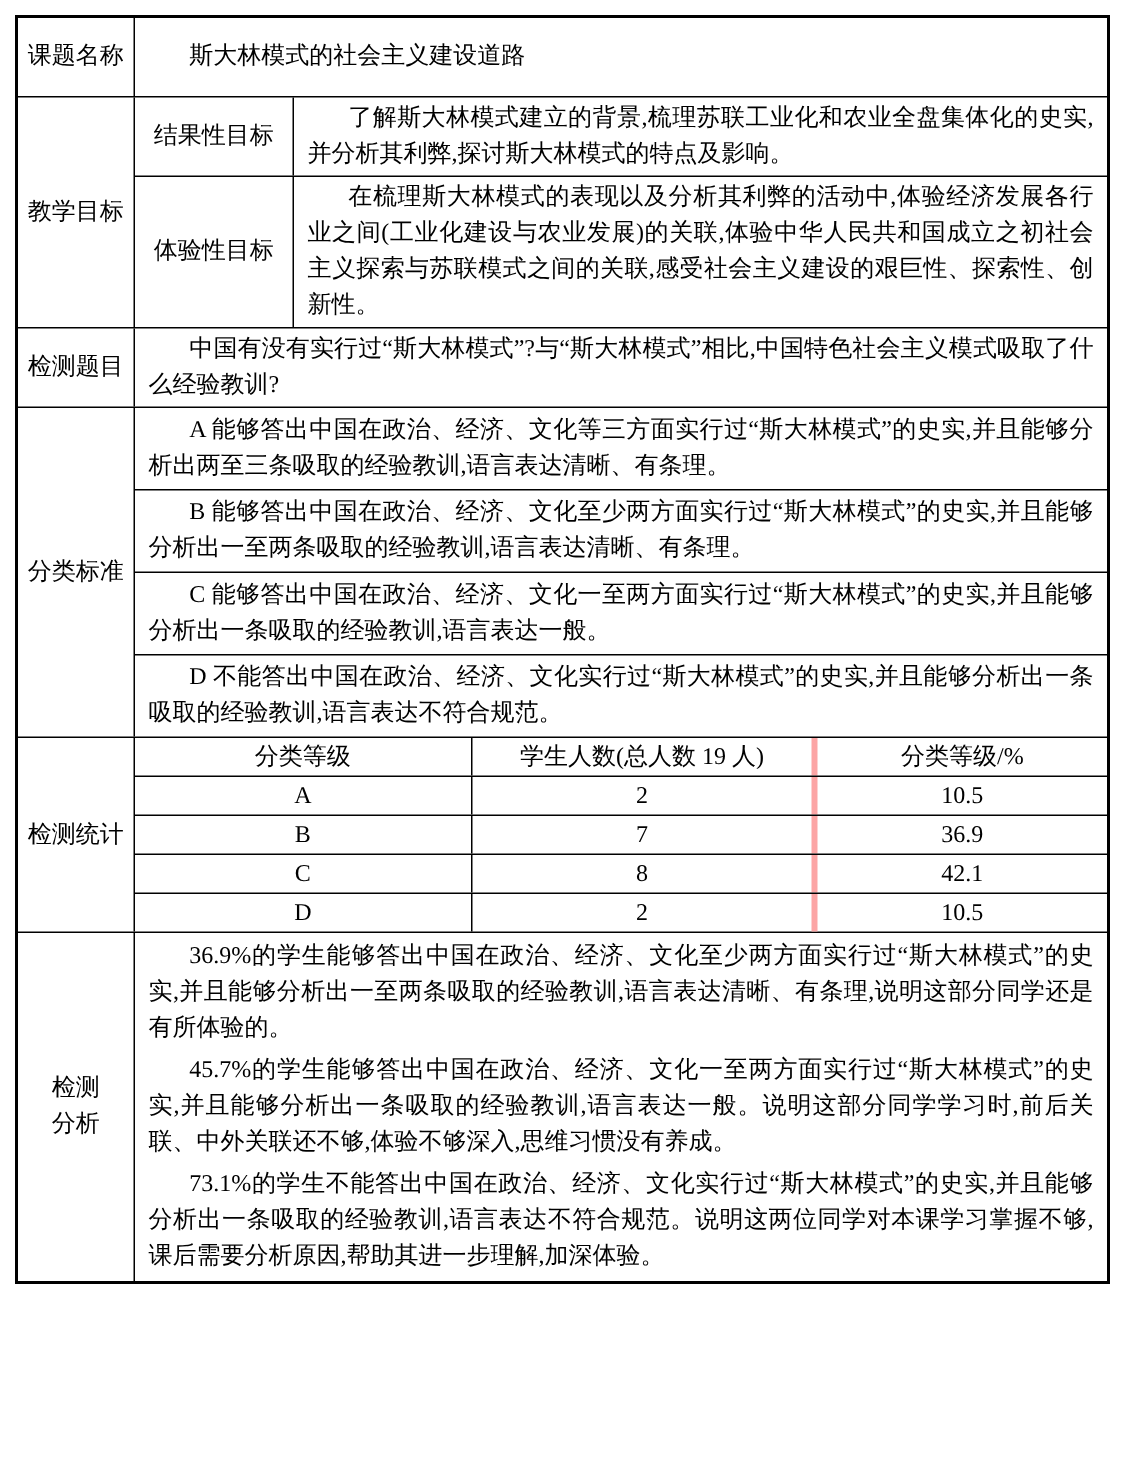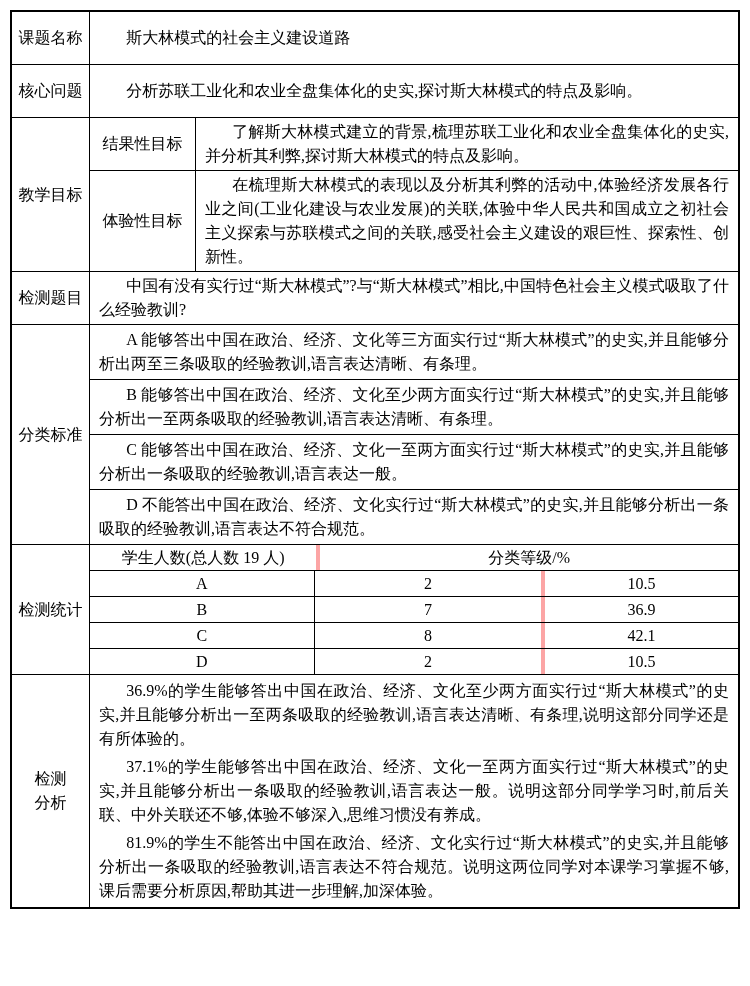--- a/index.html
+++ b/index.html
@@ -96,26 +96,20 @@
 
 <div class="sheet">
 
   <div class="row">
     <div class="cell-label">课题名称</div>
     <div class="cell-content">
       <p class="para">斯大林模式的社会主义建设道路</p>
     </div>
   </div>
 
-  <div class="row">
-    <div class="cell-label">核心问题</div>
-    <div class="cell-content">
-      <p class="para">分析苏联工业化和农业全盘集体化的史实,探讨斯大林模式的特点及影响。</p>
-    </div>
-  </div>
 
   <div class="row">
     <div class="cell-label">教学目标</div>
     <div class="cell-content">
       <div class="subrow">
         <div class="cell-sublabel">结果性目标</div>
         <div class="subcontent">
           <p class="para">了解斯大林模式建立的背景,梳理苏联工业化和农业全盘集体化的史实,并分析其利弊,探讨斯大林模式的特点及影响。</p>
         </div>
       </div>
@@ -151,20 +145,21 @@
       <div class="critrow">
         <p class="para">D 不能答出中国在政治、经济、文化实行过“斯大林模式”的史实,并且能够分析出一条吸取的经验教训,语言表达不符合规范。</p>
       </div>
     </div>
   </div>
 
   <div class="row">
     <div class="cell-label">检测统计</div>
     <div class="cell-content">
       <div class="statrow">
+        <div class="stat-c1">分类等级</div>
         <div class="stat-c2">学生人数(总人数 19 人)</div>
         <div class="stat-c3">分类等级/%</div>
       </div>
       <div class="statrow">
         <div class="stat-c1">A</div>
         <div class="stat-c2">2</div>
         <div class="stat-c3">10.5</div>
       </div>
       <div class="statrow">
         <div class="stat-c1">B</div>
@@ -184,18 +179,18 @@
     </div>
   </div>
 
   <div class="row">
     <div class="cell-label">
       <span>检测</span>
       <span>分析</span>
     </div>
     <div class="cell-content analysis">
       <p class="para">36.9%的学生能够答出中国在政治、经济、文化至少两方面实行过“斯大林模式”的史实,并且能够分析出一至两条吸取的经验教训,语言表达清晰、有条理,说明这部分同学还是有所体验的。</p>
-      <p class="para">37.1%的学生能够答出中国在政治、经济、文化一至两方面实行过“斯大林模式”的史实,并且能够分析出一条吸取的经验教训,语言表达一般。说明这部分同学学习时,前后关联、中外关联还不够,体验不够深入,思维习惯没有养成。</p>
-      <p class="para">81.9%的学生不能答出中国在政治、经济、文化实行过“斯大林模式”的史实,并且能够分析出一条吸取的经验教训,语言表达不符合规范。说明这两位同学对本课学习掌握不够,课后需要分析原因,帮助其进一步理解,加深体验。</p>
+      <p class="para">45.7%的学生能够答出中国在政治、经济、文化一至两方面实行过“斯大林模式”的史实,并且能够分析出一条吸取的经验教训,语言表达一般。说明这部分同学学习时,前后关联、中外关联还不够,体验不够深入,思维习惯没有养成。</p>
+      <p class="para">73.1%的学生不能答出中国在政治、经济、文化实行过“斯大林模式”的史实,并且能够分析出一条吸取的经验教训,语言表达不符合规范。说明这两位同学对本课学习掌握不够,课后需要分析原因,帮助其进一步理解,加深体验。</p>
     </div>
   </div>
 
 </div>
 
 </body></html>

